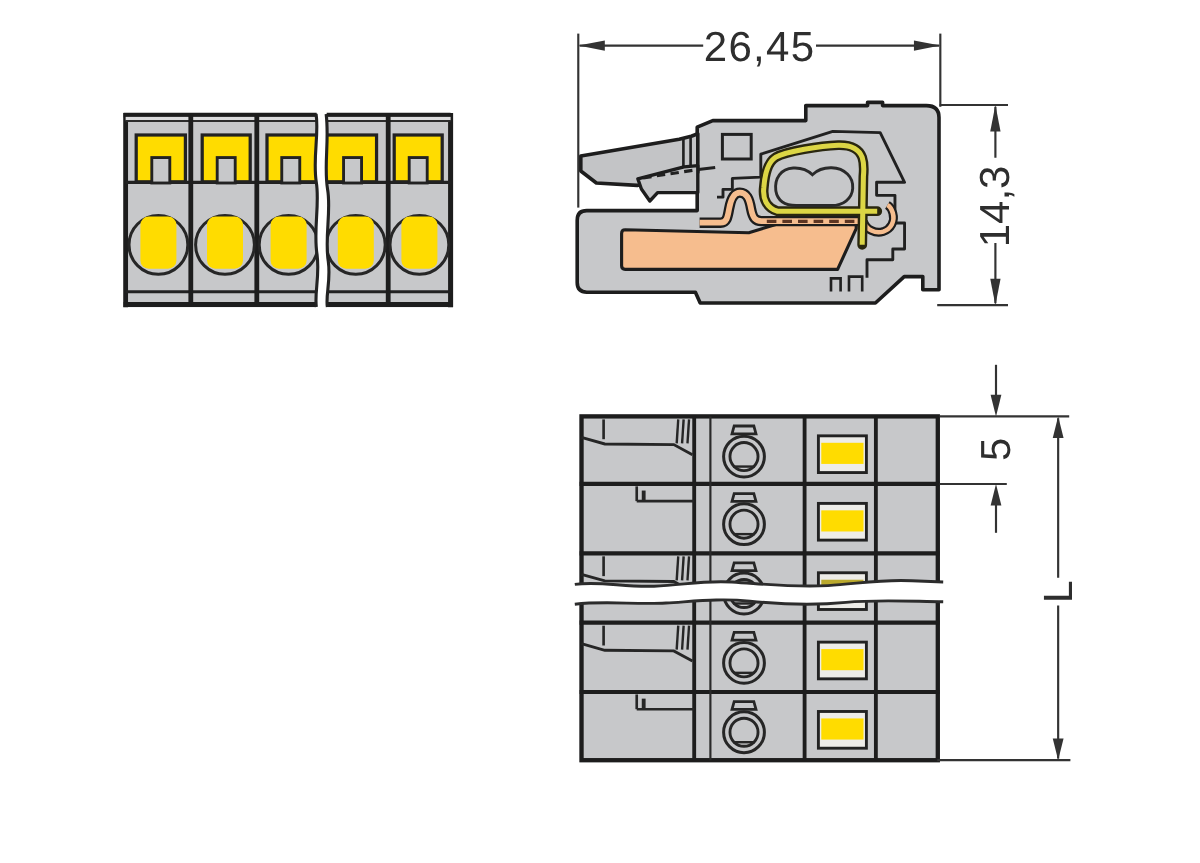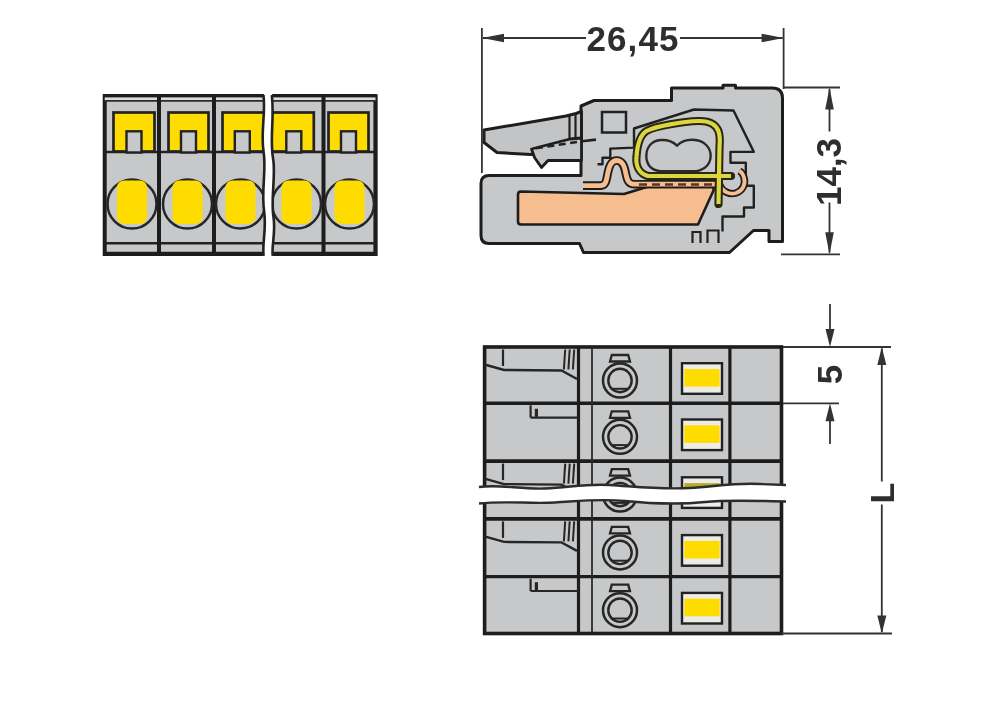--- a/index.html
+++ b/index.html
@@ -1,16 +1,16 @@
 <!DOCTYPE html>
 <html><head>
 <meta charset="utf-8">
 <style>
   html,body{margin:0;padding:0;background:#ffffff;}
-  .wrap{width:1000px;height:719px;position:relative;overflow:hidden;background:#ffffff;font-weight:bold;}
+  .wrap{width:1000px;height:719px;position:relative;overflow:hidden;background:#ffffff;}
   text{font-family:"Liberation Sans", sans-serif;fill:#2e2e2e;}
 </style>
 </head>
 <body>
 <div class="wrap">
 <svg width="1000" height="719" viewBox="0 0 1000 719" xmlns="http://www.w3.org/2000/svg">
 <defs></defs>
 
 <rect x="0" y="0" width="1000" height="719" fill="#ffffff"></rect>
 

